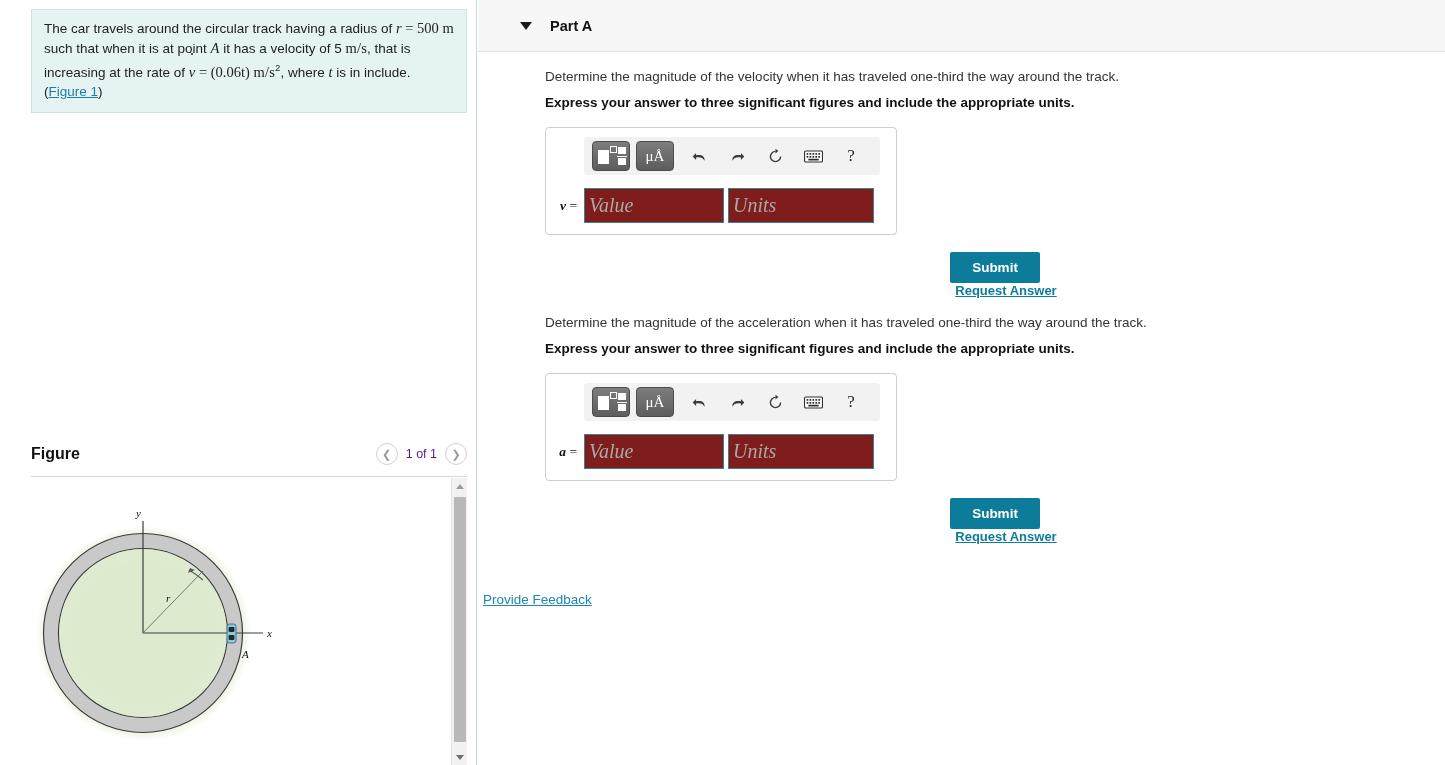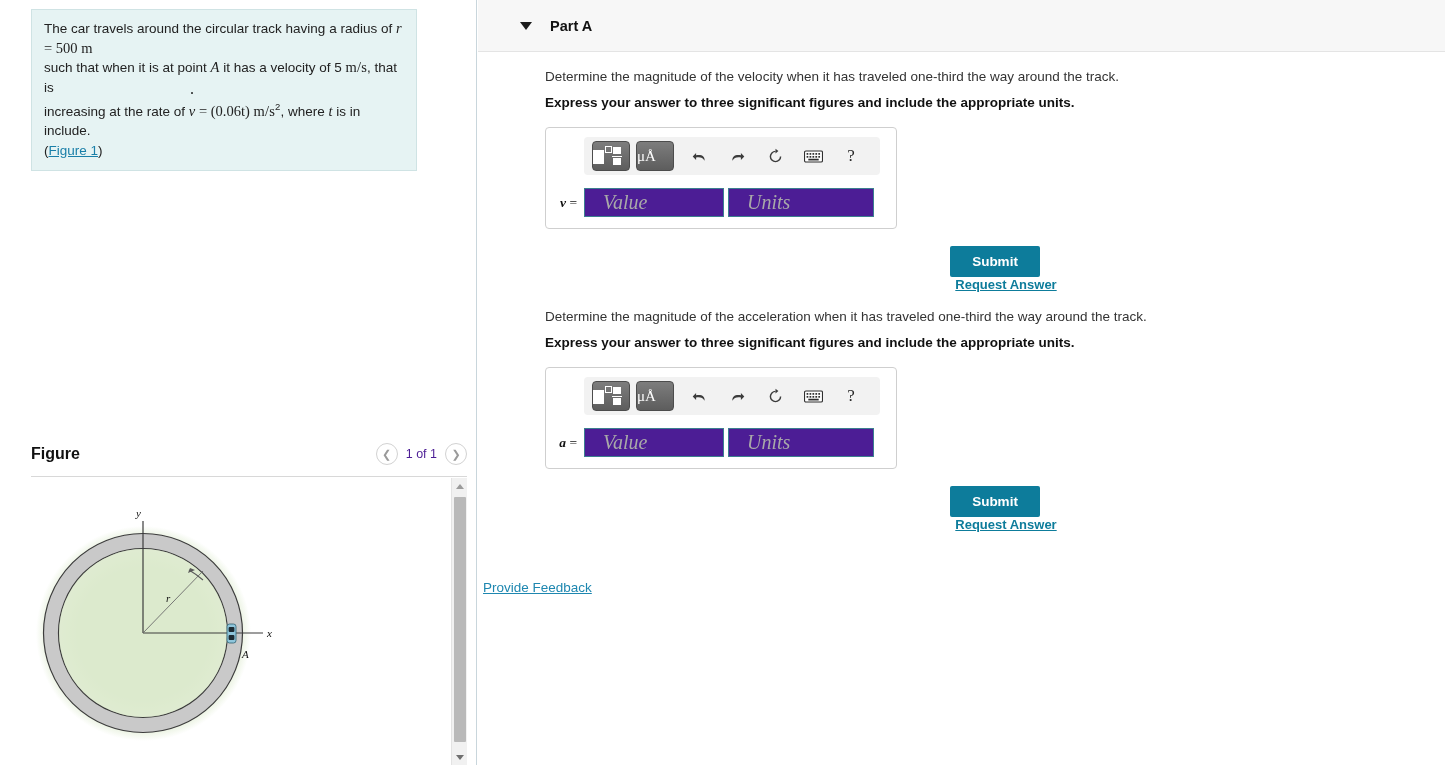--- a/index.html
+++ b/index.html
@@ -14,21 +14,21 @@
 
   
   .left-col {
     position: absolute; left: 0; top: 0;
     width: 477px; height: 765px;
     border-right: 1px solid #c9d6dc;
     background: #fff;
   }
   .problem-box {
     position: absolute; left: 31px; top: 9px;
-    width: 386px;
+    width: 436px;
     background: #e6f3f3;
     border: 1px solid #cfe3e4;
     padding: 9px 12px 10px 12px;
     font-size: 13.5px;
     line-height: 19.5px;
     color: #222;
   }
   .problem-box .mi { font-family: "Liberation Serif", serif; font-style: italic; font-size: 14.5px; }
   .problem-box .mn { font-family: "Liberation Serif", serif; font-style: normal; font-size: 14.5px; }
   .problem-box .mu { font-family: "Liberation Serif", serif; font-style: normal; font-size: 14.5px; letter-spacing: .2px;}
@@ -121,21 +121,21 @@
   }
   .tool-strip {
     background: #f2f2f2; border-radius: 4px;
     height: 38px; display: flex; align-items: center;
     padding: 0 8px; gap: 0px; margin: 0 0 0 28px; width: 296px;
   }
   .tbtn {
     width: 38px; height: 30px; border-radius: 4px;
     border: 1px solid #4c4c4c;
     background: linear-gradient(#7d7d7d, #5d5d5d);
-    display: flex; align-items: center; justify-content: flex-start;
+    display: flex; align-items: center; justify-content: center;
     cursor: pointer; margin-right: 6px; position: relative;
   }
   .tbtn .mu-label {
     color: #fff; font-size: 15px;
     font-family: "Liberation Serif", serif;
   }
   
   .tmpl { position: relative; width: 26px; height: 20px; }
   .tmpl .sq-big { position: absolute; left: 0; top: 4px; width: 11px; height: 14px; background: #fff; }
   .tmpl .sq-small { position: absolute; left: 12px; top: 0px; width: 7px; height: 7px; border: 1.5px solid #fff; }
@@ -150,23 +150,23 @@
   .ticon svg { display: block; }
   .help-q { font-size: 17px; color: #2a2a2a; font-family: "Liberation Serif", serif; }
 
   .field-row { display: flex; align-items: center; margin-top: 13px; }
   .var-label {
     width: 28px; text-align: right; padding-right: 7px;
     font-family: "Liberation Serif", serif; font-size: 13.5px; color: #111;
   }
   .var-label i { font-style: italic; font-weight: bold; }
   .inp {
-    height: 29px; border: 1px solid #3b7f90; background: #4c1d95;
+    height: 35px; border: 1px solid #3b7f90; background: #7f1d1d;
     font-family: "Liberation Serif", serif; font-style: italic;
-    font-size: 20px; color: #9b9b9b; padding: 0 18px;
+    font-size: 20px; color: #9b9b9b; padding: 0 4px;
     outline: none;
   }
   .inp.value { width: 140px; }
   .inp.units { width: 146px; margin-left: 4px; }
   .inp::placeholder { color: #a9a9a9; opacity: 1; }
 
   .actions { display: flex; align-items: center; margin-top: 17px; flex-direction: column; }
   .submit-btn {
     background: #0d7c9b; color: #fff; border: none;
     font-family: "Liberation Sans", sans-serif;

